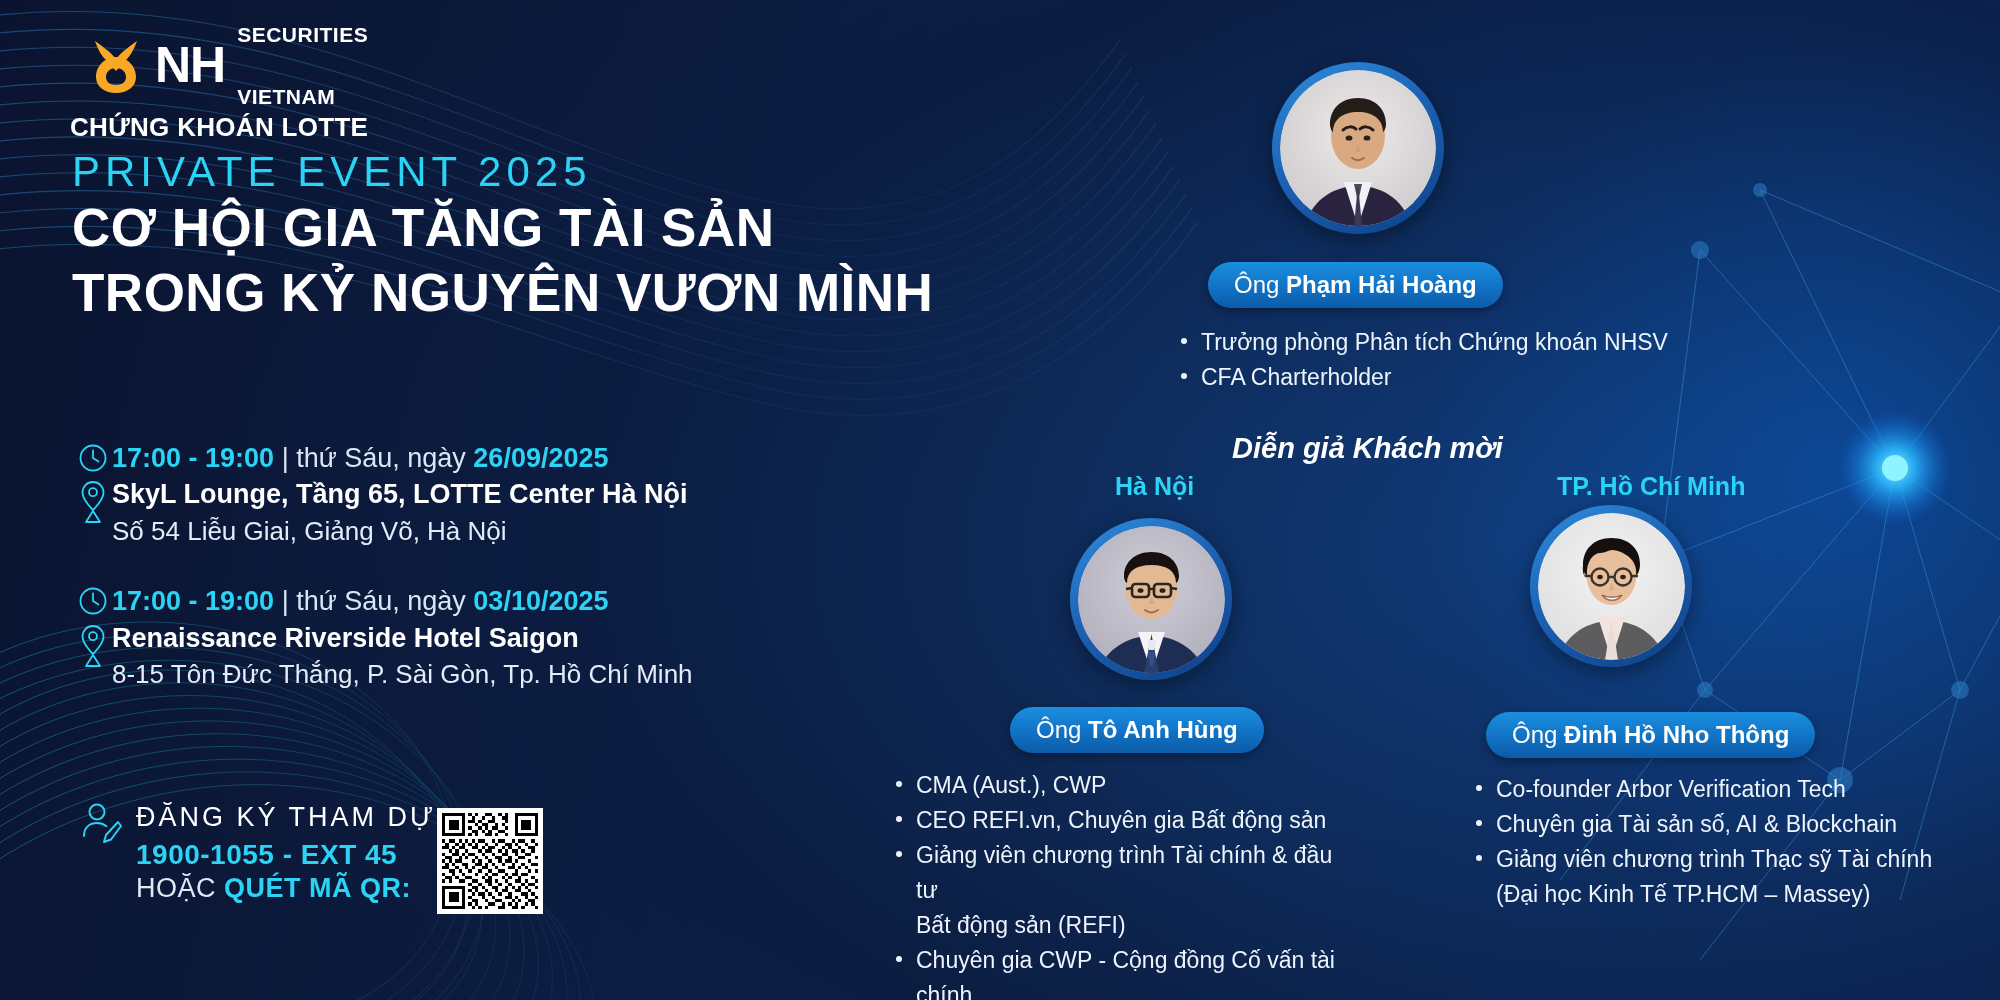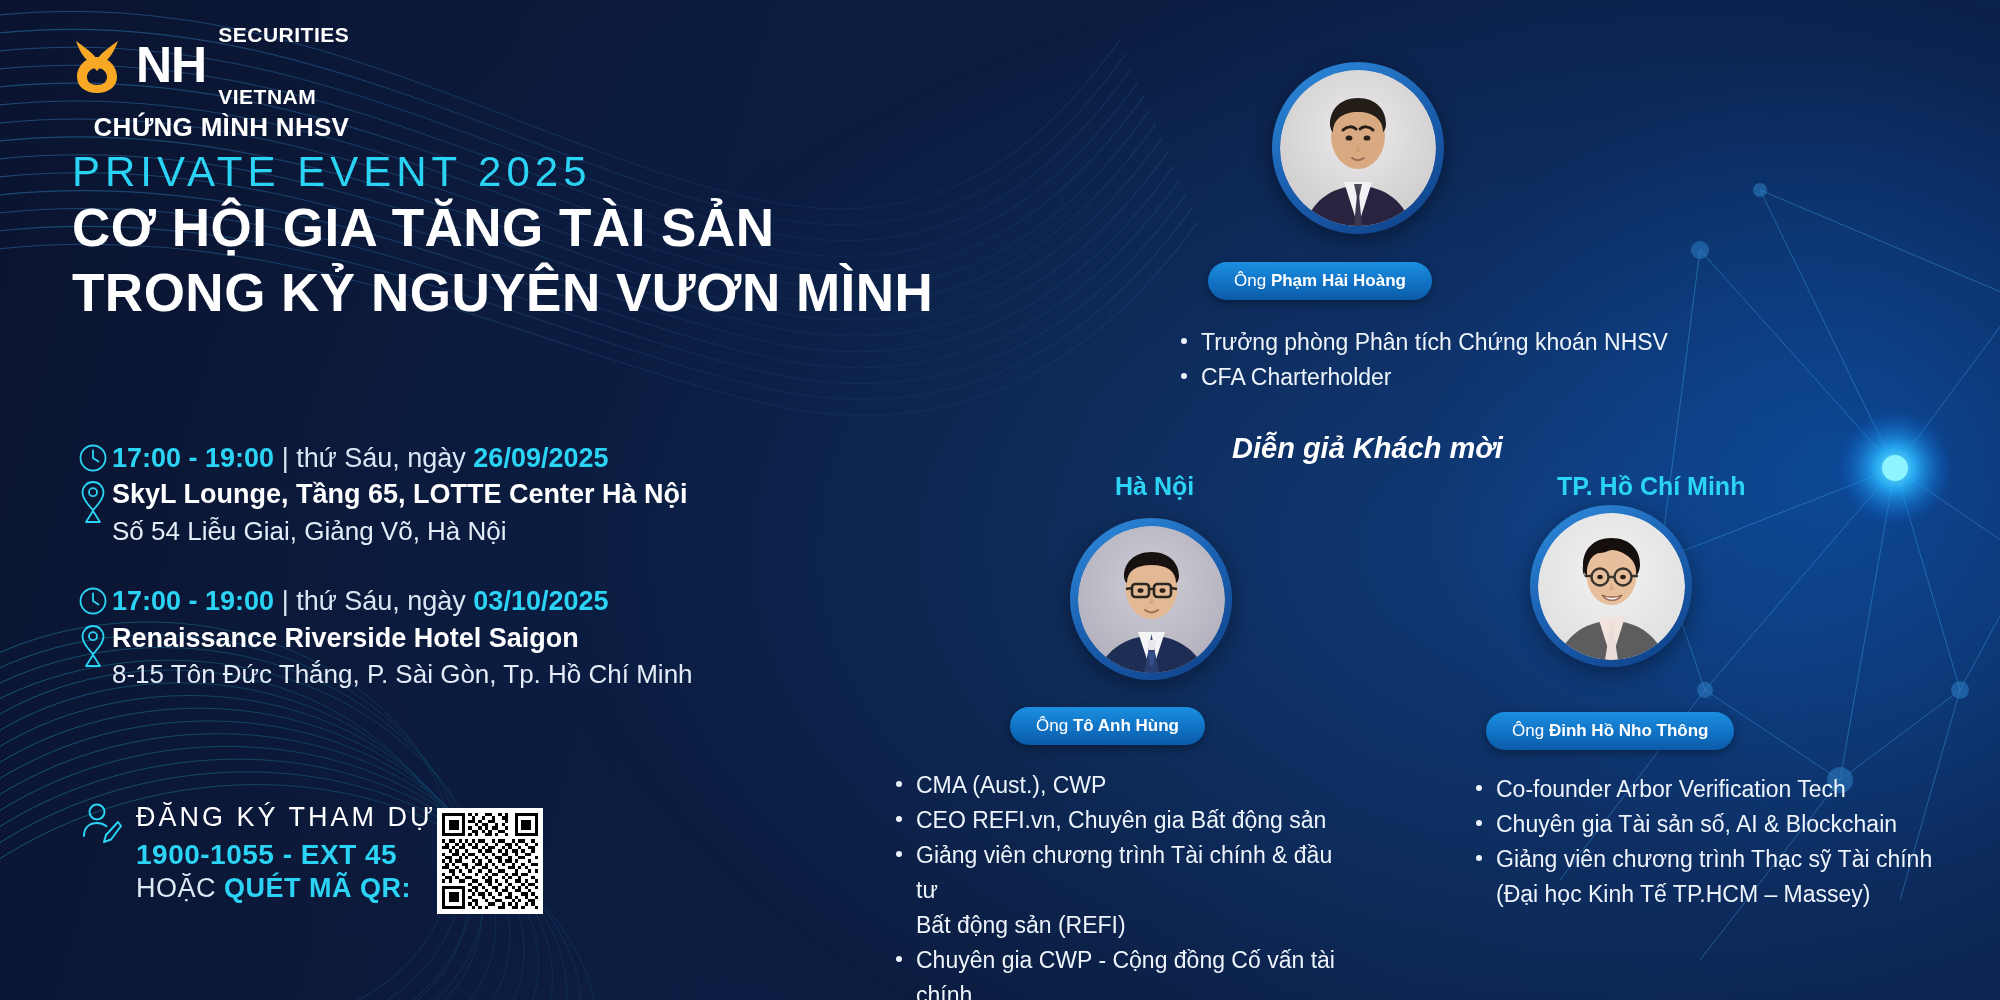--- a/index.html
+++ b/index.html
@@ -75,21 +75,21 @@
   .reg-phone { font-size:28px; color:#2bd4f5; font-weight:bold; letter-spacing:0.5px; margin-top:6px; }
   .reg-or { font-size:27px; color:#dfe9f6; letter-spacing:0.5px; margin-top:2px; }
   .reg-or b { color:#2bd4f5; }
   .qr { position:absolute; left:437px; top:808px; width:106px; height:106px; background:#fff; padding:5px; }
   .qr svg { display:block; }
 
   
   .speaker-badge {
     background:linear-gradient(180deg,#1b8fe0 0%,#1172c4 55%,#0b5ba8 100%);
     border-radius:40px; padding:9px 26px;
-    font-size:17px; color:#ffffff; white-space:nowrap;
+    font-size:24px; color:#ffffff; white-space:nowrap;
     box-shadow:0 3px 10px rgba(0,0,0,0.35);
     text-align:right;
   }
   .speaker-badge b { font-weight:bold; }
   .portrait-ring {
     border-radius:50%;
     background:linear-gradient(150deg,#2f8ede 0%,#1c62b4 45%,#0e3f86 100%);
     display:flex; align-items:center; justify-content:center;
     box-shadow:0 6px 22px rgba(0,0,0,0.4);
   }
@@ -225,21 +225,21 @@
         <path d="M6 4 C6 4 10 16 16 22 L27 34 L38 22 C44 16 48 4 48 4 C48 4 42 8 36 13 C31 17 27 22 27 22 C27 22 23 17 18 13 C12 8 6 4 6 4 Z" fill="#f9a825"></path>
         <path d="M27 20 C16 20 7 29 7 40 C7 50 16 56 27 56 C38 56 47 50 47 40 C47 29 38 20 27 20 Z
                  M27 31 C33 31 37 35 37 40 C37 45 33 48 27 48 C21 48 17 45 17 40 C17 35 21 31 27 31 Z" fill="#f9a825"></path>
       </svg>
       <div class="logo-nh">NH</div>
       <div class="logo-sub">
         <span>SECURITIES</span>
         <span>VIETNAM</span>
       </div>
     </div>
-    <div class="logo-bottom">CHỨNG MÌNH NHSV</div>
+    <div class="logo-bottom">CHỨNG KHOÁN LOTTE</div>
   </div>
 
   <div class="headline">
     <div class="eyebrow">PRIVATE EVENT 2025</div>
     <div class="title-line">CƠ HỘI GIA TĂNG TÀI SẢN</div>
     <div class="title-line">TRONG KỶ NGUYÊN VƯƠN MÌNH</div>
   </div>
 
   <div class="events">
 

